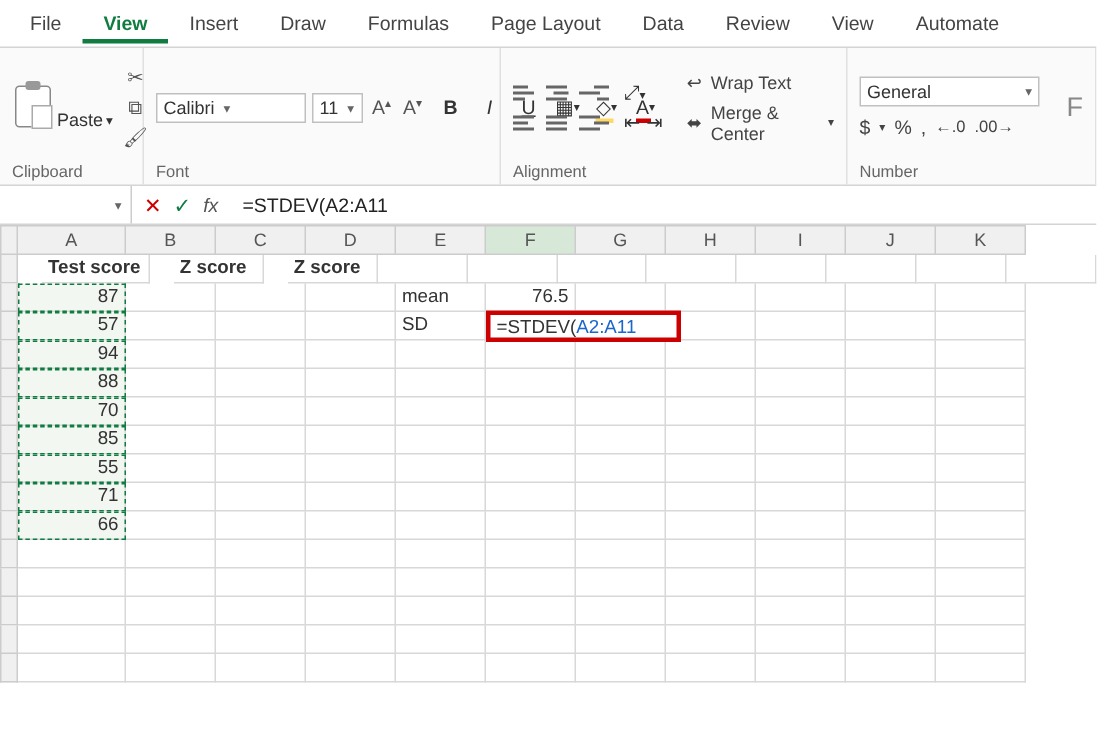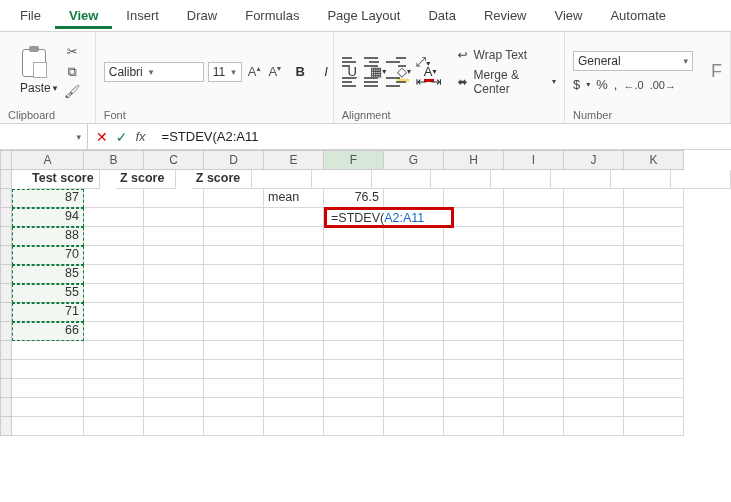--- a/index.html
+++ b/index.html
@@ -7,21 +7,21 @@
 
 .ribbon-tabs { display: flex; align-items: center; height: 32px; border-bottom: 1px solid #d4d4d4; padding: 0 6px; gap: 0; }
 .ribbon-tab { padding: 6px 14px; cursor: pointer; font-size: 13px; color: #444; }
 .ribbon-tab.active { border-bottom: 3px solid #107c41; color: #107c41; font-weight: 600; padding-bottom: 3px; }
 
 .ribbon-body { display: flex; height: 92px; border-bottom: 1px solid #d4d4d4; background: #fafafa; }
 .group { display: flex; flex-direction: column; border-right: 1px solid #e0e0e0; padding: 4px 8px 2px; position: relative; }
 .group-content { display: flex; align-items: center; flex: 1; gap: 6px; }
 .group-label { font-size: 11px; color: #666; text-align: left; padding-top: 2px; }
 
-.paste-block { display: flex; flex-direction: column; align-items: flex-start; gap: 2px; margin-left: 12px; }
+.paste-block { display: flex; flex-direction: row; align-items: flex-end; gap: 2px; }
 .paste-icon { width: 28px; height: 30px; position: relative; }
 .clipboard-shape { width: 24px; height: 28px; border: 1.5px solid #888; border-radius: 3px; position: relative; margin: 0 auto; background: #fff; }
 .clipboard-shape::before { content: ""; position: absolute; top: -4px; left: 6px; width: 10px; height: 6px; background: #999; border-radius: 2px; }
 .clipboard-overlay { position: absolute; bottom: -2px; right: -2px; width: 14px; height: 16px; background: #fff; border: 1px solid #aaa; }
 .mini-icons { display: flex; flex-direction: column; gap: 4px; font-size: 13px; color: #555; }
 .mini-icon { width: 18px; height: 16px; display: flex; align-items: center; justify-content: center; }
 
 .font-controls { display: flex; flex-direction: row; gap: 6px; }
 .font-row { display: flex; align-items: center; gap: 4px; }
 .dropdown { border: 1px solid #c0c0c0; background: #fff; padding: 2px 4px; font-size: 12px; display: flex; align-items: center; gap: 6px; min-width: 0; }
@@ -271,20 +271,34 @@
         <div class="cell" style="width: 60px;">mean</div>
         <div class="cell ral" style="width: 60px;">76.5</div>
         <div class="cell" style="width: 60px;"></div>
         <div class="cell" style="width: 60px;"></div>
         <div class="cell" style="width: 60px;"></div>
         <div class="cell" style="width: 60px;"></div>
         <div class="cell" style="width: 60px;"></div>
       </div>
       <div class="row">
         <div class="rowh"></div>
+        <div class="cell ral marching" style="width: 72px;">57</div>
+        <div class="cell" style="width: 60px;"></div>
+        <div class="cell" style="width: 60px;"></div>
+        <div class="cell" style="width: 60px;"></div>
+        <div class="cell" style="width: 60px;">SD</div>
+        <div class="cell" style="width: 60px;"></div>
+        <div class="cell" style="width: 60px;"></div>
+        <div class="cell" style="width: 60px;"></div>
+        <div class="cell" style="width: 60px;"></div>
+        <div class="cell" style="width: 60px;"></div>
+        <div class="cell" style="width: 60px;"></div>
+      </div>
+      <div class="row">
+        <div class="rowh"></div>
         <div class="cell ral marching" style="width: 72px;">94</div>
         <div class="cell" style="width: 60px;"></div>
         <div class="cell" style="width: 60px;"></div>
         <div class="cell" style="width: 60px;"></div>
         <div class="cell" style="width: 60px;"></div>
         <div class="cell" style="width: 60px;"></div>
         <div class="cell" style="width: 60px;"></div>
         <div class="cell" style="width: 60px;"></div>
         <div class="cell" style="width: 60px;"></div>
         <div class="cell" style="width: 60px;"></div>

